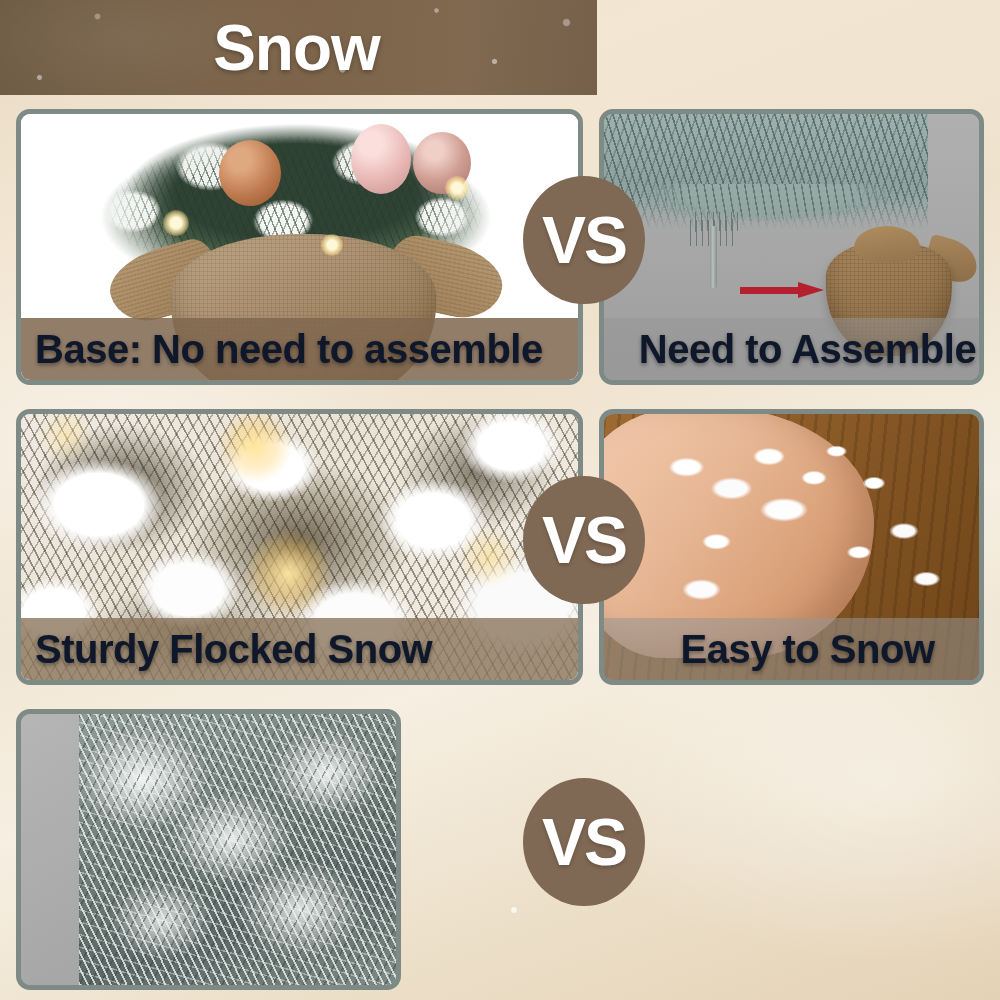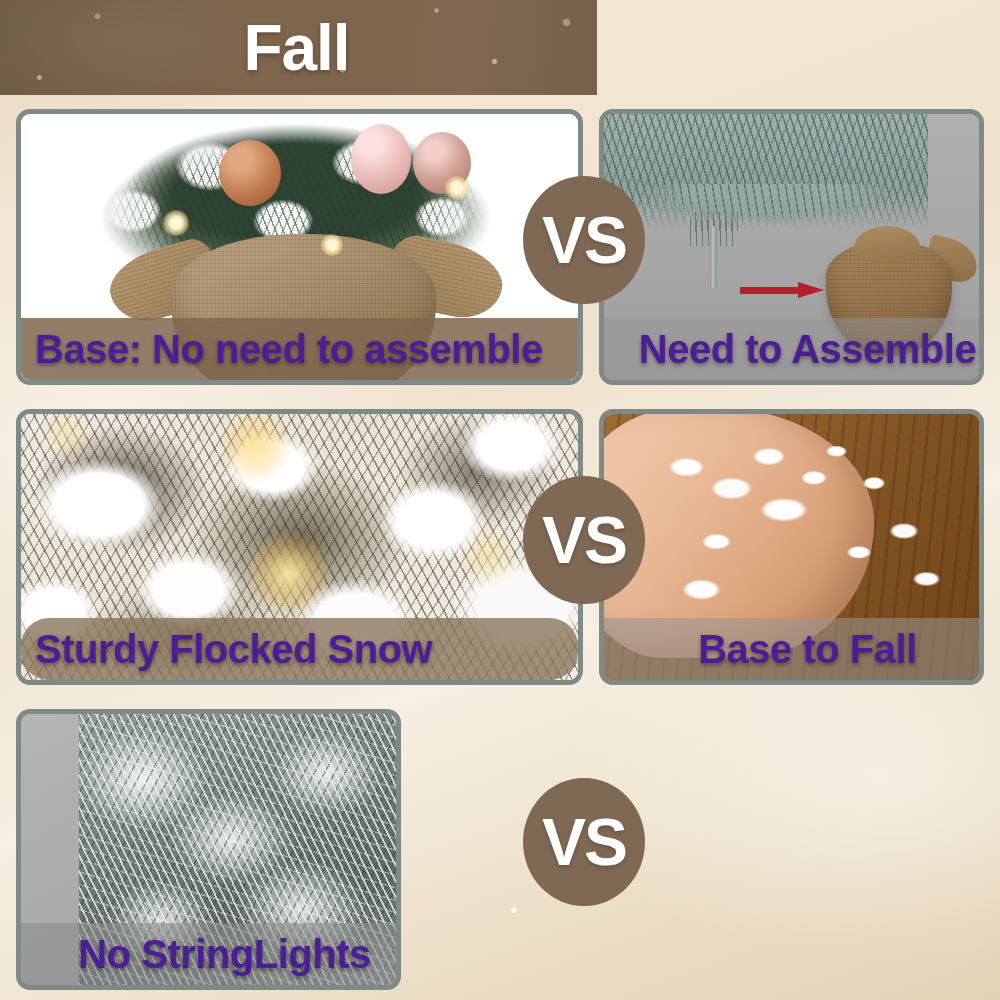--- a/index.html
+++ b/index.html
@@ -154,31 +154,31 @@
     height: 62px;
     display: flex;
     align-items: center;
     z-index: 6;
     overflow: hidden;
     padding-left: 32px;
   }
   .caption-left  { background: rgba(128,104,80,.86); justify-content: flex-start; padding-left: 14px; }
   .caption-right { background: rgba(150,150,150,.52); justify-content: center; }
   .caption-text {
-    color: #4c1d95;
+    color: #0f172a;
     font-weight: bold;
     font-size: 40px;
     line-height: 1;
     white-space: nowrap;
     text-shadow: 0 2px 4px rgba(0,0,0,.40);
     letter-spacing: -0.5px;
   }
   .row-3 .caption-left  { background: rgba(122,92,62,.80); }
   .row-3 .caption-right { background: rgba(142,142,142,.60); }
-  .row-2 .caption-left  { background: rgba(139,117,93,.80); border-radius: 28px; }
+  .row-2 .caption-left  { background: rgba(139,117,93,.80); }
   .row-2 .caption-right { background: rgba(152,150,148,.55); }
 
   
   .vs-badge {
     position: absolute;
     z-index: 40;
     width: 122px;
     height: 128px;
     border-radius: 50%;
     background: #806954;
@@ -449,21 +449,21 @@
   }
 </style>
 </head>
 <body>
 
 <div id="infographic">
 
   <div class="header">
     <div class="header-cell header-ours">
       <div class="header-speck"></div>
-      <div class="header-title">Fall</div>
+      <div class="header-title">Snow</div>
     </div>
   </div>
 
   <div class="snow-layer snow-a"></div>
   <div class="snow-layer snow-b"></div>
 
   <div class="rows">
 
     <div class="row row-1">
 
@@ -521,35 +521,32 @@
       </div>
 
       <div class="panel panel-right">
         <div class="panel-art art-fall">
           <div class="fa-wood"></div>
           <div class="fa-hand"></div>
           <div class="fa-fingers"></div>
           <div class="fa-flakes"></div>
         </div>
         <div class="caption caption-right">
-          <span class="caption-text">Base to Fall</span>
+          <span class="caption-text">Easy to Snow</span>
         </div>
       </div>
     </div>
 
     <div class="row row-3">
 
 
       <div class="panel panel-right">
         <div class="panel-art art-nolights">
           <div class="nl-photo"></div>
           <div class="nl-needles"></div>
-        </div>
-        <div class="caption caption-right">
-          <span class="caption-text">No StringLights</span>
         </div>
       </div>
     </div>
   </div>
 
   <div class="vs-badge vs-1">
     <span class="vs-text">VS</span>
   </div>
   <div class="vs-badge vs-2">
     <span class="vs-text">VS</span>

